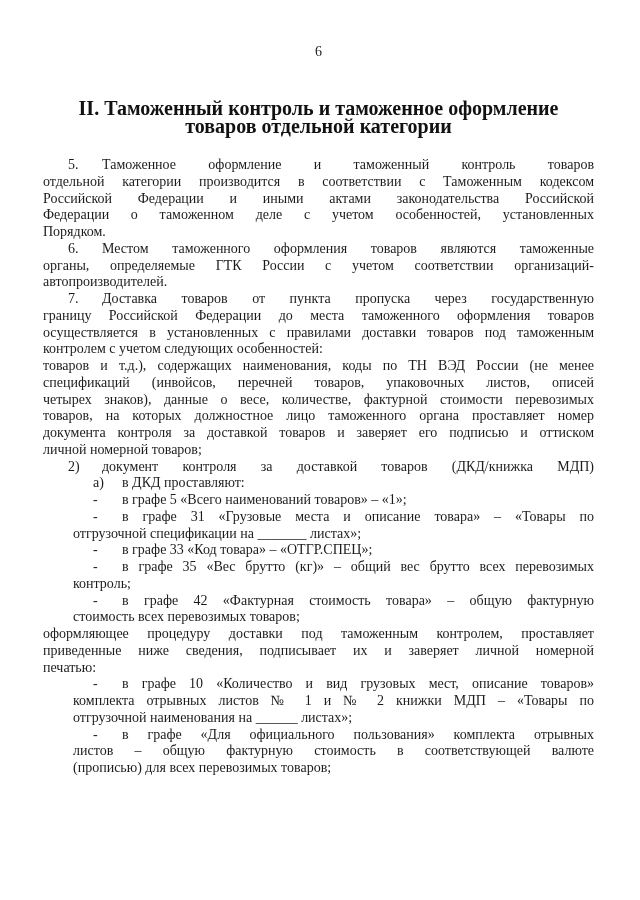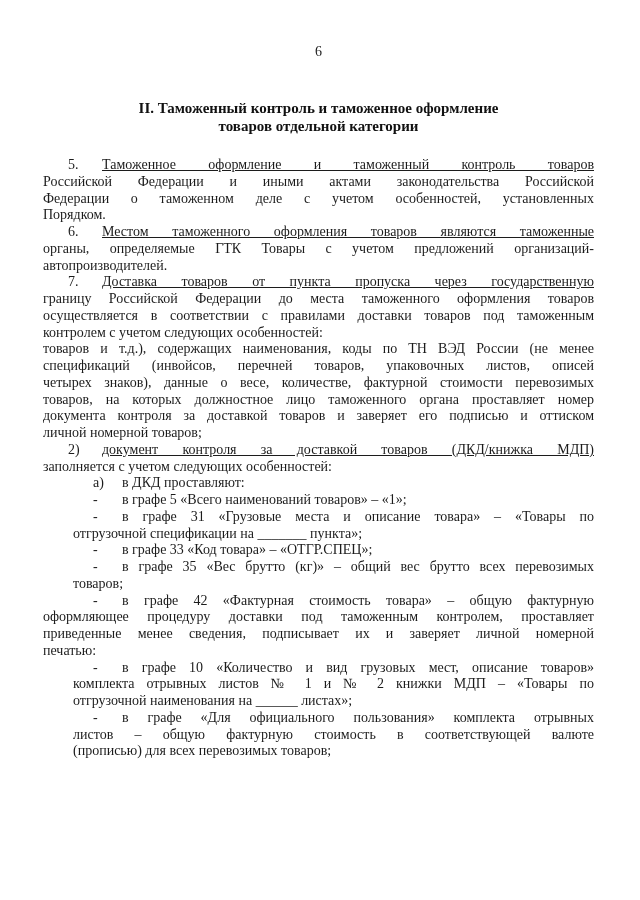--- a/index.html
+++ b/index.html
@@ -10,35 +10,35 @@
     font-family:"Liberation Serif", serif;
     color:#1c1c1c;
     overflow:hidden;
   }
   .page-number {
     position:absolute; top:44px; left:43px; width:551px;
     text-align:center; font-size:14px;
   }
   .heading {
     position:absolute; top:99px; left:43px; width:551px;
-    text-align:center; font-weight:bold; font-size:15px; line-height:18px;
+    text-align:center; font-weight:bold; font-size:20px; line-height:18px;
     color:#111;
   }
   .doc-body {
     position:absolute; top:157px; left:43px; width:551px;
     font-size:14px; line-height:16.75px;
   }
   .line {
     text-align:justify;
     text-align-last:justify;
     height:16.75px;
   }
   .line.last { text-align-last:left; }
   
-  .para.main .line.first { padding-left:25px;text-decoration:underline; }
+  .para.main .line.first { padding-left:25px; }
   .para.main .label { display:inline-block; width:34px; }
   
   .para.sub { padding-left:30px; }
   .para.sub .line.first { padding-left:20px; }
   .para.sub .label { display:inline-block; width:29px; }
   
   .para.bsub .line.first { padding-left:50px; }
   .para.bsub .label { display:inline-block; width:32px; }
 </style>
 </head>
@@ -46,70 +46,71 @@
 
 <div class="page">
   <div class="page-number">6</div>
   <div class="heading">
     <div>II. Таможенный контроль и таможенное оформление</div>
     <div>товаров отдельной категории</div>
   </div>
   <div class="doc-body">
       <div class="para main">
         <div class="line first"><span class="label">5.</span>Таможенное оформление и таможенный контроль товаров</div>
+        <div class="line">отдельной категории производится в соответствии с Таможенным кодексом</div>
         <div class="line">Российской Федерации и иными актами законодательства Российской</div>
         <div class="line">Федерации о таможенном деле с учетом особенностей, установленных</div>
         <div class="line last">Порядком.</div>
       </div>
       <div class="para main">
         <div class="line first"><span class="label">6.</span>Местом таможенного оформления товаров являются таможенные</div>
-        <div class="line">органы, определяемые ГТК Товары с учетом предложений организаций-</div>
+        <div class="line">органы, определяемые ГТК России с учетом соответствии организаций-</div>
         <div class="line last">автопроизводителей.</div>
       </div>
       <div class="para main">
         <div class="line first"><span class="label">7.</span>Доставка товаров от пункта пропуска через государственную</div>
         <div class="line">границу Российской Федерации до места таможенного оформления товаров</div>
-        <div class="line">осуществляется в соответствии с правилами доставки товаров под таможенным</div>
+        <div class="line">осуществляется в установленных с правилами доставки товаров под таможенным</div>
         <div class="line last">контролем с учетом следующих особенностей:</div>
       </div>
       <div class="para main">
         <div class="line">товаров и т.д.), содержащих наименования, коды по ТН ВЭД России (не менее</div>
         <div class="line">спецификаций (инвойсов, перечней товаров, упаковочных листов, описей</div>
         <div class="line">четырех знаков), данные о весе, количестве, фактурной стоимости перевозимых</div>
         <div class="line">товаров, на которых должностное лицо таможенного органа проставляет номер</div>
         <div class="line">документа контроля за доставкой товаров и заверяет его подписью и оттиском</div>
         <div class="line last">личной номерной товаров;</div>
       </div>
       <div class="para main">
         <div class="line first"><span class="label">2)</span>документ контроля за доставкой товаров (ДКД/книжка МДП)</div>
-        <div class="line last">заполняется с учетом следующих особенностей:</div>
       </div>
       <div class="para sub">
         <div class="line first last"><span class="label">а)</span>в ДКД проставляют:</div>
       </div>
       <div class="para sub">
         <div class="line first last"><span class="label">-</span>в графе 5 «Всего наименований товаров» – «1»;</div>
       </div>
       <div class="para sub">
         <div class="line first"><span class="label">-</span>в графе 31 «Грузовые места и описание товара» – «Товары по</div>
-        <div class="line last">отгрузочной спецификации на _______ пункта»;</div>
+        <div class="line last">отгрузочной спецификации на _______ листах»;</div>
       </div>
       <div class="para sub">
         <div class="line first last"><span class="label">-</span>в графе 33 «Код товара» – «ОТГР.СПЕЦ»;</div>
       </div>
       <div class="para sub">
         <div class="line first"><span class="label">-</span>в графе 35 «Вес брутто (кг)» – общий вес брутто всех перевозимых</div>
-        <div class="line last">товаров;</div>
+        <div class="line last">контроль;</div>
       </div>
       <div class="para sub">
         <div class="line first"><span class="label">-</span>в графе 42 «Фактурная стоимость товара» – общую фактурную</div>
+        <div class="line last">стоимость всех перевозимых товаров;</div>
       </div>
       <div class="para bsub">
         <div class="line">оформляющее процедуру доставки под таможенным контролем, проставляет</div>
-        <div class="line">приведенные менее сведения, подписывает их и заверяет личной номерной</div>
+        <div class="line">приведенные ниже сведения, подписывает их и заверяет личной номерной</div>
         <div class="line last">печатью:</div>
       </div>
       <div class="para sub">
         <div class="line first"><span class="label">-</span>в графе 10 «Количество и вид грузовых мест, описание товаров»</div>
         <div class="line">комплекта отрывных листов № 1 и № 2 книжки МДП – «Товары по</div>
         <div class="line last">отгрузочной наименования на ______ листах»;</div>
       </div>
       <div class="para sub">
         <div class="line first"><span class="label">-</span>в графе «Для официального пользования» комплекта отрывных</div>
         <div class="line">листов – общую фактурную стоимость в соответствующей валюте</div>

